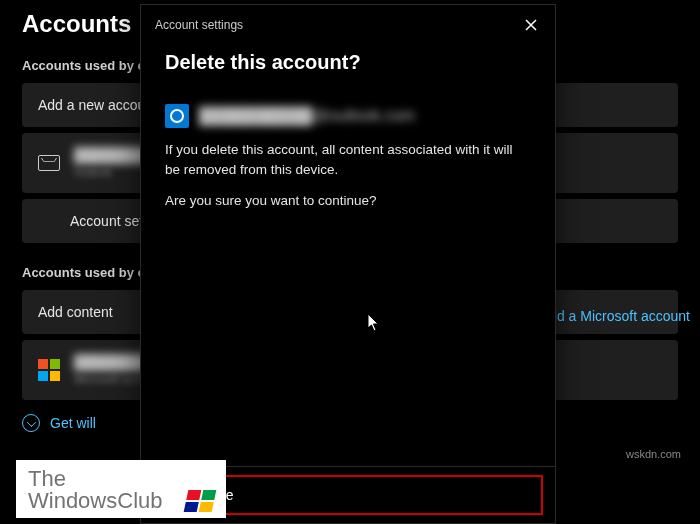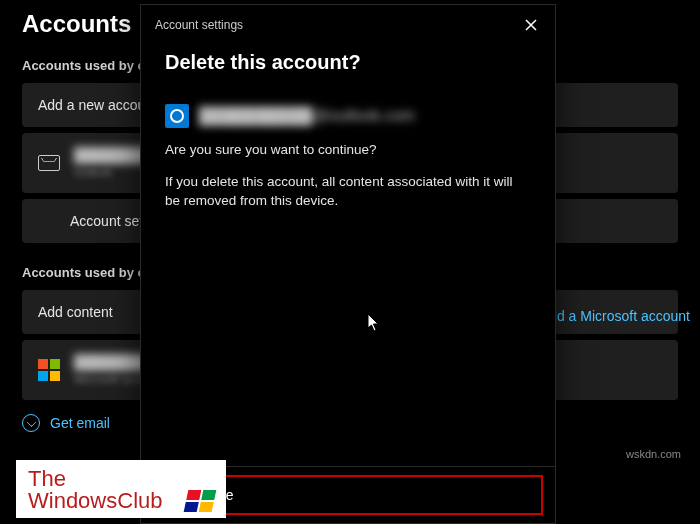--- a/index.html
+++ b/index.html
@@ -84,21 +84,21 @@
       display:flex; align-items:center; gap:8px;
       padding: 8px 14px; font-size:14px; color:#fff;
       background: transparent; border:none; cursor:pointer;
     }
     .delete-hl { border:2px solid #c00; padding:2px; }
     .trash { width:14px; height:14px; }
     .xicon { width:12px; height:12px; stroke:#fff; stroke-width:1.8; }
     
     .wm {
       position:absolute; left:16px; bottom:6px;
-      background:#fff; color:#b91c1c;
+      background:#fff; color:#737373;
       padding: 8px 12px 6px 12px;
       font-family: "Segoe UI", sans-serif;
       line-height:1;
     }
     .wm .l1 { font-size:22px; font-weight:300;}
     .wm .l2 { font-size:22px; font-weight:300; display:flex; align-items:center; gap:23px;}
     .wm-flag { width:28px; height:22px; display:grid; grid-template-columns:1fr 1fr; grid-template-rows:1fr 1fr; gap:2px; transform: skewX(-12deg);}
     .wm-flag div:nth-child(1){background:#e81123}
     .wm-flag div:nth-child(2){background:#009e49}
     .wm-flag div:nth-child(3){background:#00188f}
@@ -145,43 +145,43 @@
         <div></div>
       </span>
     <span>
       <span class="blur-text">████████████</span><br>
       <span class="blur-text-sm">Microsoft account</span>
     </span>
   </div>
 
   <div class="help-link">
     <span class="help-icon"></span>
-    <span>Get email</span>
+    <span>Get will</span>
   </div>
 </div>
 
 <span class="right-link">Add a Microsoft account</span>
 
 <div class="dialog">
   <div class="dialog-hdr">
     <span>Account settings</span>
     <span class="close-x">
       <svg viewBox="0 0 12 12">
           <path d="M1 1 L11 11 M11 1 L1 11" fill="none"></path>
         </svg>
     </span>
   </div>
   <div class="dialog-body">
     <div class="dlg-title">Delete this account?</div>
     <div class="acct-row">
       <span class="outlook-icon"></span>
       <span class="blur-text">██████████@outlook.com</span>
     </div>
+    <div class="dlg-text">If you delete this account, all content associated with it will be removed from this device.</div>
     <div class="dlg-text">Are you sure you want to continue?</div>
-    <div class="dlg-text">If you delete this account, all content associated with it will be removed from this device.</div>
   </div>
   <div class="dialog-footer">
     <span class="delete-hl">
       <button class="dbtn">
         <svg class="trash" viewBox="0 0 14 14" fill="none" stroke="#fff" stroke-width="1.2">
             <path d="M2 3.5h10M5.5 3.5V2h3v1.5M3.5 3.5v9h7v-9M6 6v4.5M8 6v4.5"></path>
           </svg>
         <span>Delete</span>
       </button>
     </span>

